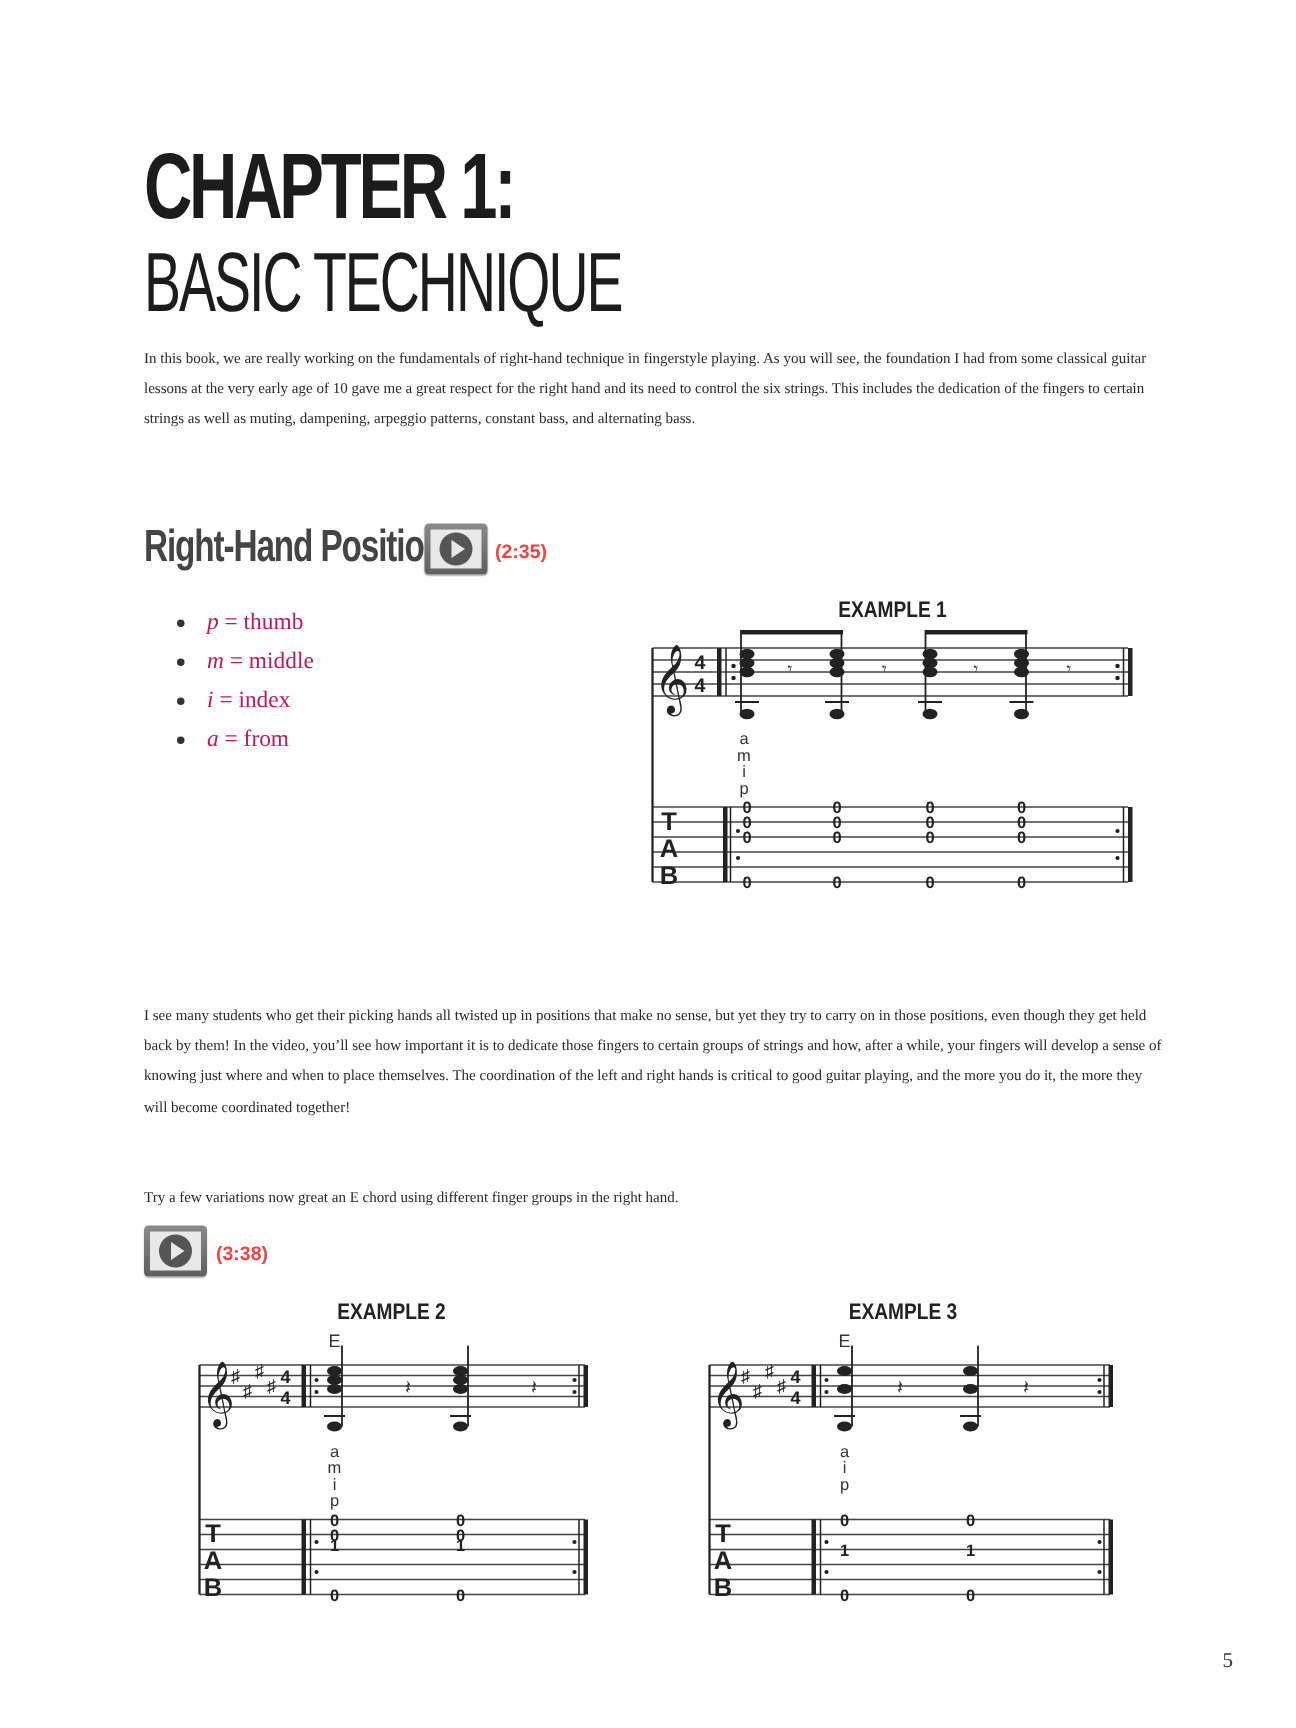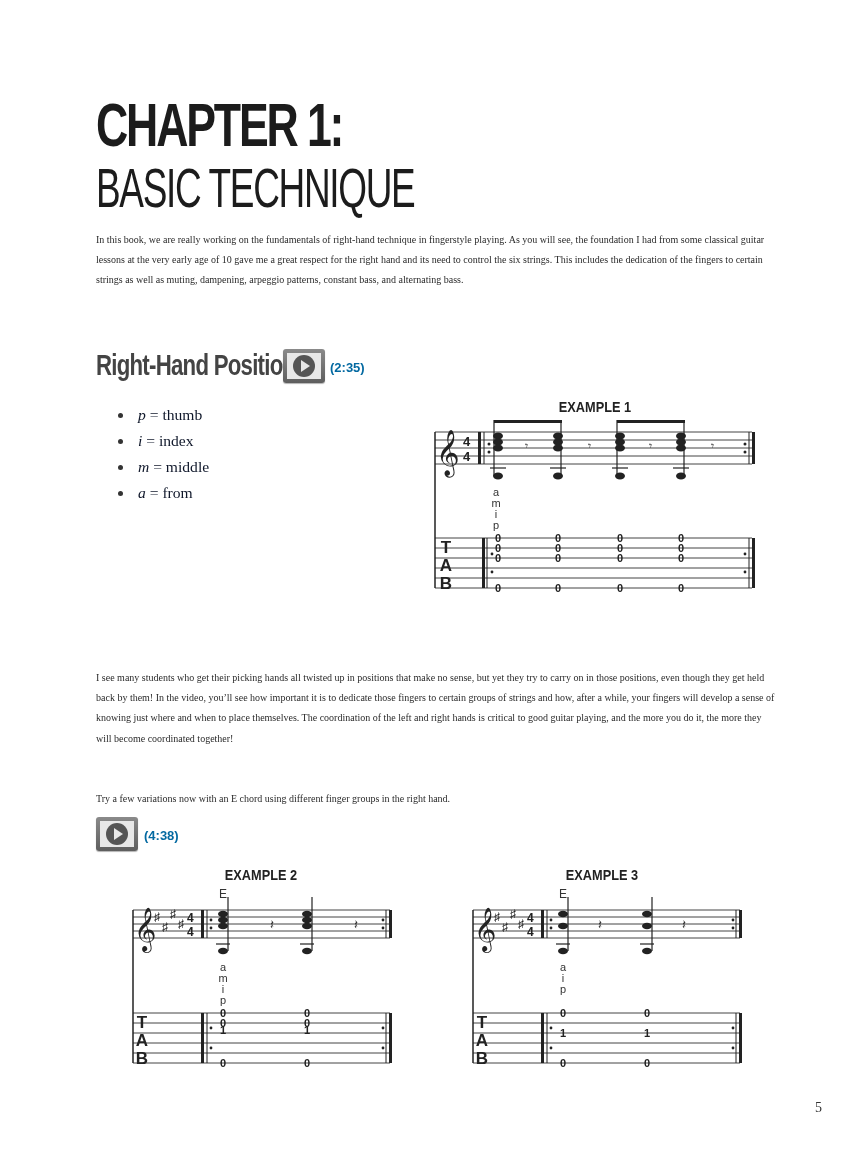--- a/index.html
+++ b/index.html
@@ -11,28 +11,28 @@
 
   .para { font-family: "Liberation Serif", serif; font-size: 10px; line-height: 20.2px; color: #2a2a2a; }
   #intro { left: 96px; top: 230px; width: 680px; }
 
   #sec-head { left: 96px; top: 350px; font-family: "Liberation Sans", sans-serif; font-weight: bold; font-size: 30px; color: #444; transform: scaleX(0.74); transform-origin: left top; letter-spacing: -1px; line-height: 1; white-space: nowrap; }
 
   .playbtn { width: 42px; height: 34px; border-radius: 3px; background: linear-gradient(#8a8a8a, #5e5e5e); box-shadow: 0 1px 1px rgba(0,0,0,0.3); display: flex; align-items: center; justify-content: center; }
   .playbtn .inner { width: 34px; height: 26px; background: #e8e8e8; display: flex; align-items: center; justify-content: center; }
   .playbtn .circle { width: 22px; height: 22px; border-radius: 50%; background: #555; display: flex; align-items: center; justify-content: center; }
   .playbtn .tri { width: 0; height: 0; border-top: 6px solid transparent; border-bottom: 6px solid transparent; border-left: 9px solid #e8e8e8; margin-left: 3px; }
-  .time { font-family: "Liberation Sans", sans-serif; font-weight: bold; font-size: 13px; color: #0369a1; }
+  .time { font-family: "Liberation Sans", sans-serif; font-weight: bold; font-size: 13px; color: #ef4444; }
 
   #play1 { left: 283px; top: 349px; }
   #time1 { left: 330px; top: 360px; }
 
   #left-col { left: 96px; top: 396px; width: 300px; }
   ul.bullets { list-style: none; margin: 6px 0 0 0; padding: 0; }
-  ul.bullets li { position: relative; padding-left: 42px; height: 26px; line-height: 26px; font-family: "Liberation Serif", serif; font-size: 15.6px; color: #0f172a; }
+  ul.bullets li { position: relative; padding-left: 42px; height: 26px; line-height: 26px; font-family: "Liberation Serif", serif; font-size: 15.6px; color: #be185d; }
   ul.bullets li::before { content: ""; position: absolute; left: 22px; top: 11px; width: 5px; height: 5px; background: #333; border-radius: 50%; }
   ul.bullets li i { font-style: italic; }
 
   #body2 { left: 96px; top: 668px; width: 680px; }
   #body3 { left: 96px; top: 789px; width: 680px; }
 
   #play2 { left: 96px; top: 817px; }
   #time2 { left: 144px; top: 828px; }
 
   .exlabel { font-family: "Liberation Sans", sans-serif; font-weight: bold; font-size: 15px; color: #222; transform: scaleX(0.85); transform-origin: center top; text-align: center; white-space: nowrap; }
@@ -54,22 +54,22 @@
       <div class="circle">
         <div class="tri"></div>
       </div>
     </div>
 </div>
 <div id="time1" class="abs time">(2:35)</div>
 
 <div id="left-col" class="abs">
   <ul class="bullets">
     <li><i>p</i> <span>= thumb</span></li>
+    <li><i>m</i> <span>= middle</span></li>
     <li><i>i</i> <span>= index</span></li>
-    <li><i>m</i> <span>= middle</span></li>
     <li><i>a</i> <span>= from</span></li>
   </ul>
 </div>
 
 <div class="abs exlabel" style="left:520px; top:398px; width:150px;">EXAMPLE 1</div>
 <svg class="abs" style="left:430px; top:420px;" width="330" height="175">
   <g stroke="#444" stroke-width="1">
     <line x1="5" y1="12" x2="322" y2="12"></line>
       <line x1="5" y1="20" x2="322" y2="20"></line>
     <line x1="5" y1="28" x2="322" y2="28"></line>
@@ -163,30 +163,30 @@
       <text x="251" y="142">0</text>
       <text x="251" y="172">0</text>
   </g>
   <circle cx="315" cy="134" r="1.4" fill="#222"></circle>
     <circle cx="315" cy="152" r="1.4" fill="#222"></circle>
   <line x1="319" y1="118" x2="319" y2="168" stroke="#222"></line>
     <rect x="322" y="118" width="3" height="50" fill="#222"></rect>
 </svg>
 
 <div id="body2" class="abs para">I see many students who get their picking hands all twisted up in positions that make no sense, but yet they try to carry on in those positions, even though they get held back by them! In the video, you’ll see how important it is to dedicate those fingers to certain groups of strings and how, after a while, your fingers will develop a sense of knowing just where and when to place themselves. The coordination of the left and right hands is critical to good guitar playing, and the more you do it, the more they will become coordinated together!</div>
-<div id="body3" class="abs para">Try a few variations now with an E chord using different finger groups in the right hand.</div>
+<div id="body3" class="abs para">Try a few variations now great an E chord using different finger groups in the right hand.</div>
 
 <div id="play2" class="abs playbtn">
   <div class="inner">
       <div class="circle">
         <div class="tri"></div>
       </div>
     </div>
 </div>
-<div id="time2" class="abs time">(4:38)</div>
+<div id="time2" class="abs time">(3:38)</div>
 
 <div class="abs exlabel" style="left:186px; top:866px; width:150px;">EXAMPLE 2</div>
 <svg class="abs" style="left:130px; top:885px;" width="265" height="185">
   <text x="93" y="13" font-size="12" fill="#333" font-family="DejaVu Serif, serif" text-anchor="middle">E</text>
   <g stroke="#444" stroke-width="1">
     <line x1="3" y1="25" x2="260" y2="25"></line>
       <line x1="3" y1="32" x2="260" y2="32"></line>
     <line x1="3" y1="39" x2="260" y2="39"></line>
       <line x1="3" y1="46" x2="260" y2="46"></line>
     <line x1="3" y1="53" x2="260" y2="53"></line>

